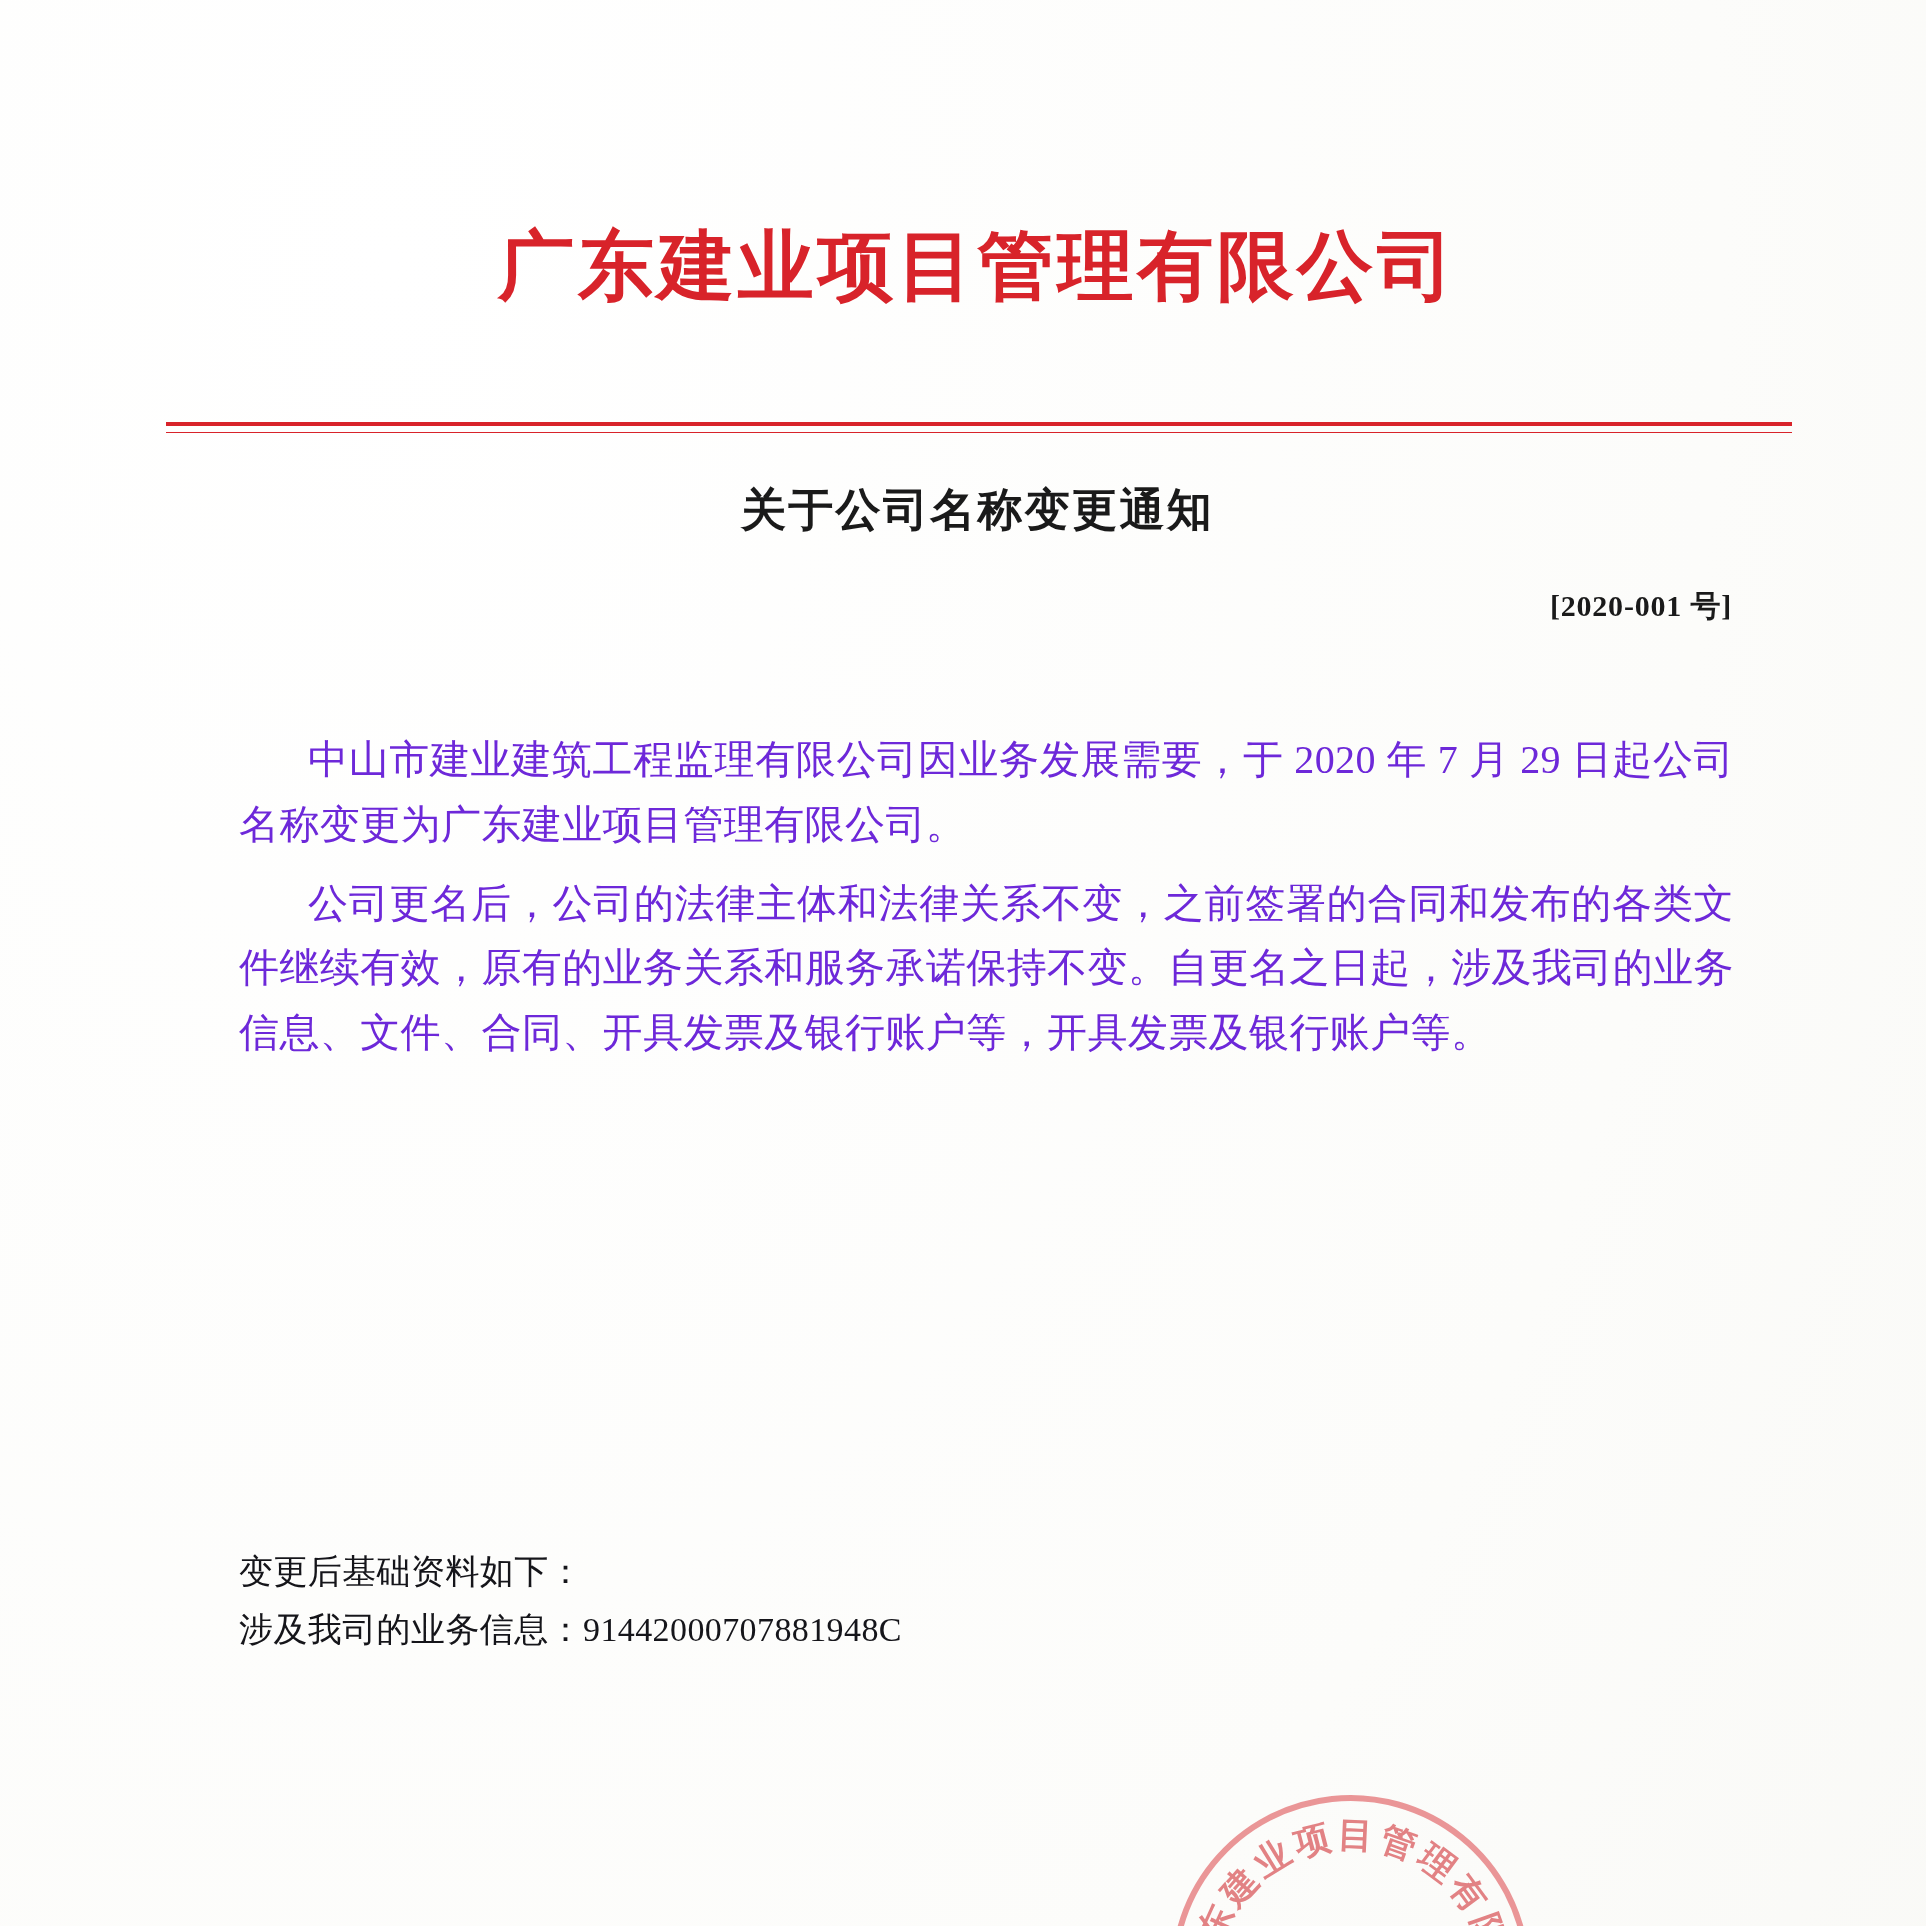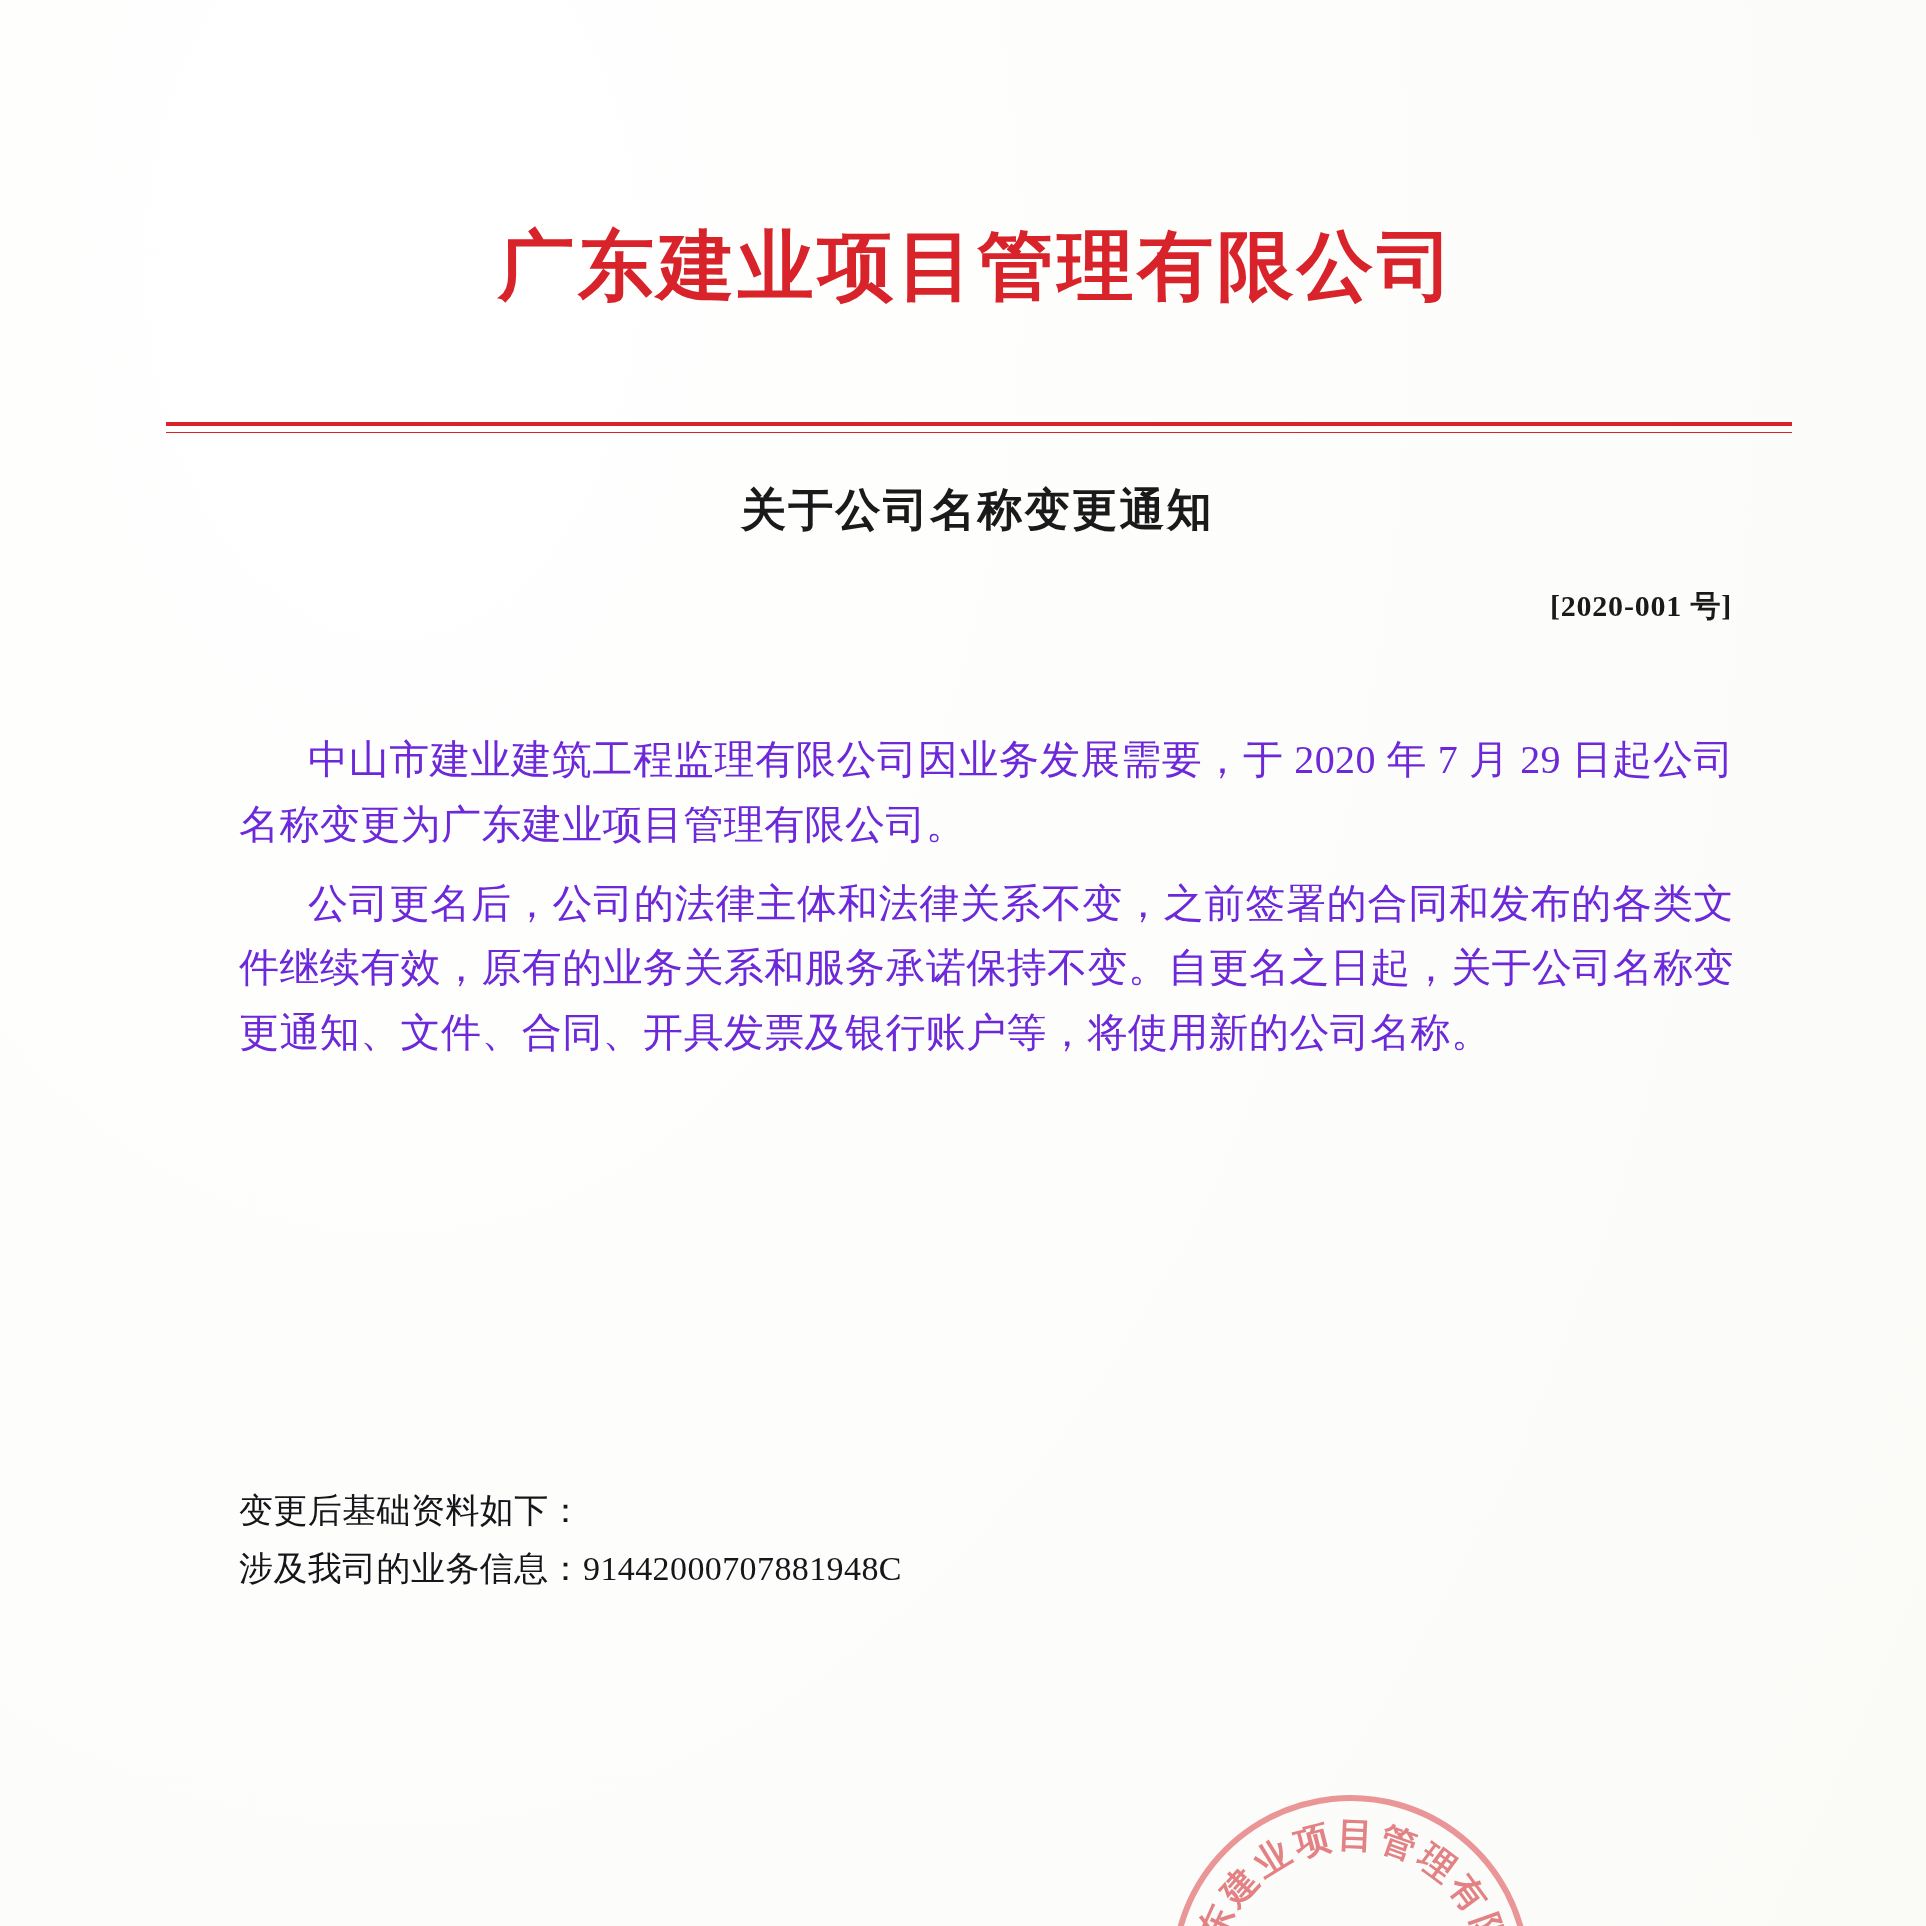--- a/index.html
+++ b/index.html
@@ -105,21 +105,21 @@
     text-justify: inter-ideograph;
     text-indent: 69px;
     margin: 0 0 14px 0;
     color: #6d28d9;
     letter-spacing: 0.4px;
   }
 
   .info-block {
     position: absolute;
     left: 239px;
-    top: 1482px;
+    top: 1543px;
     width: 1495px;
   }
   .info-line {
     font-size: 34px;
     line-height: 1.72;
     color: #15151a;
     letter-spacing: 0.4px;
     margin: 0;
   }
 
@@ -174,21 +174,21 @@
     <div class="rule-gap"></div>
     <div class="rule-thin"></div>
   </div>
 
   <div class="doc-title">关于公司名称变更通知</div>
 
   <div class="doc-number">[2020-001 号]</div>
 
   <div class="body-block">
     <p class="para">中山市建业建筑工程监理有限公司因业务发展需要，于 2020 年 7 月 29 日起公司名称变更为广东建业项目管理有限公司。</p>
-    <p class="para">公司更名后，公司的法律主体和法律关系不变，之前签署的合同和发布的各类文件继续有效，原有的业务关系和服务承诺保持不变。自更名之日起，关于公司名称变更通知、文件、合同、开具发票及银行账户等，将使用新的公司名称。</p>
+    <p class="para">公司更名后，公司的法律主体和法律关系不变，之前签署的合同和发布的各类文件继续有效，原有的业务关系和服务承诺保持不变。自更名之日起，涉及我司的业务信息、文件、合同、开具发票及银行账户等，开具发票及银行账户等。</p>
   </div>
 
   <div class="info-block">
     <p class="info-line">变更后基础资料如下：</p>
     <p class="info-line">涉及我司的业务信息：91442000707881948C</p>
   </div>
 
   <div class="seal">
     <div class="seal-inner">
       <svg class="seal-arc" viewBox="0 0 900 900">

